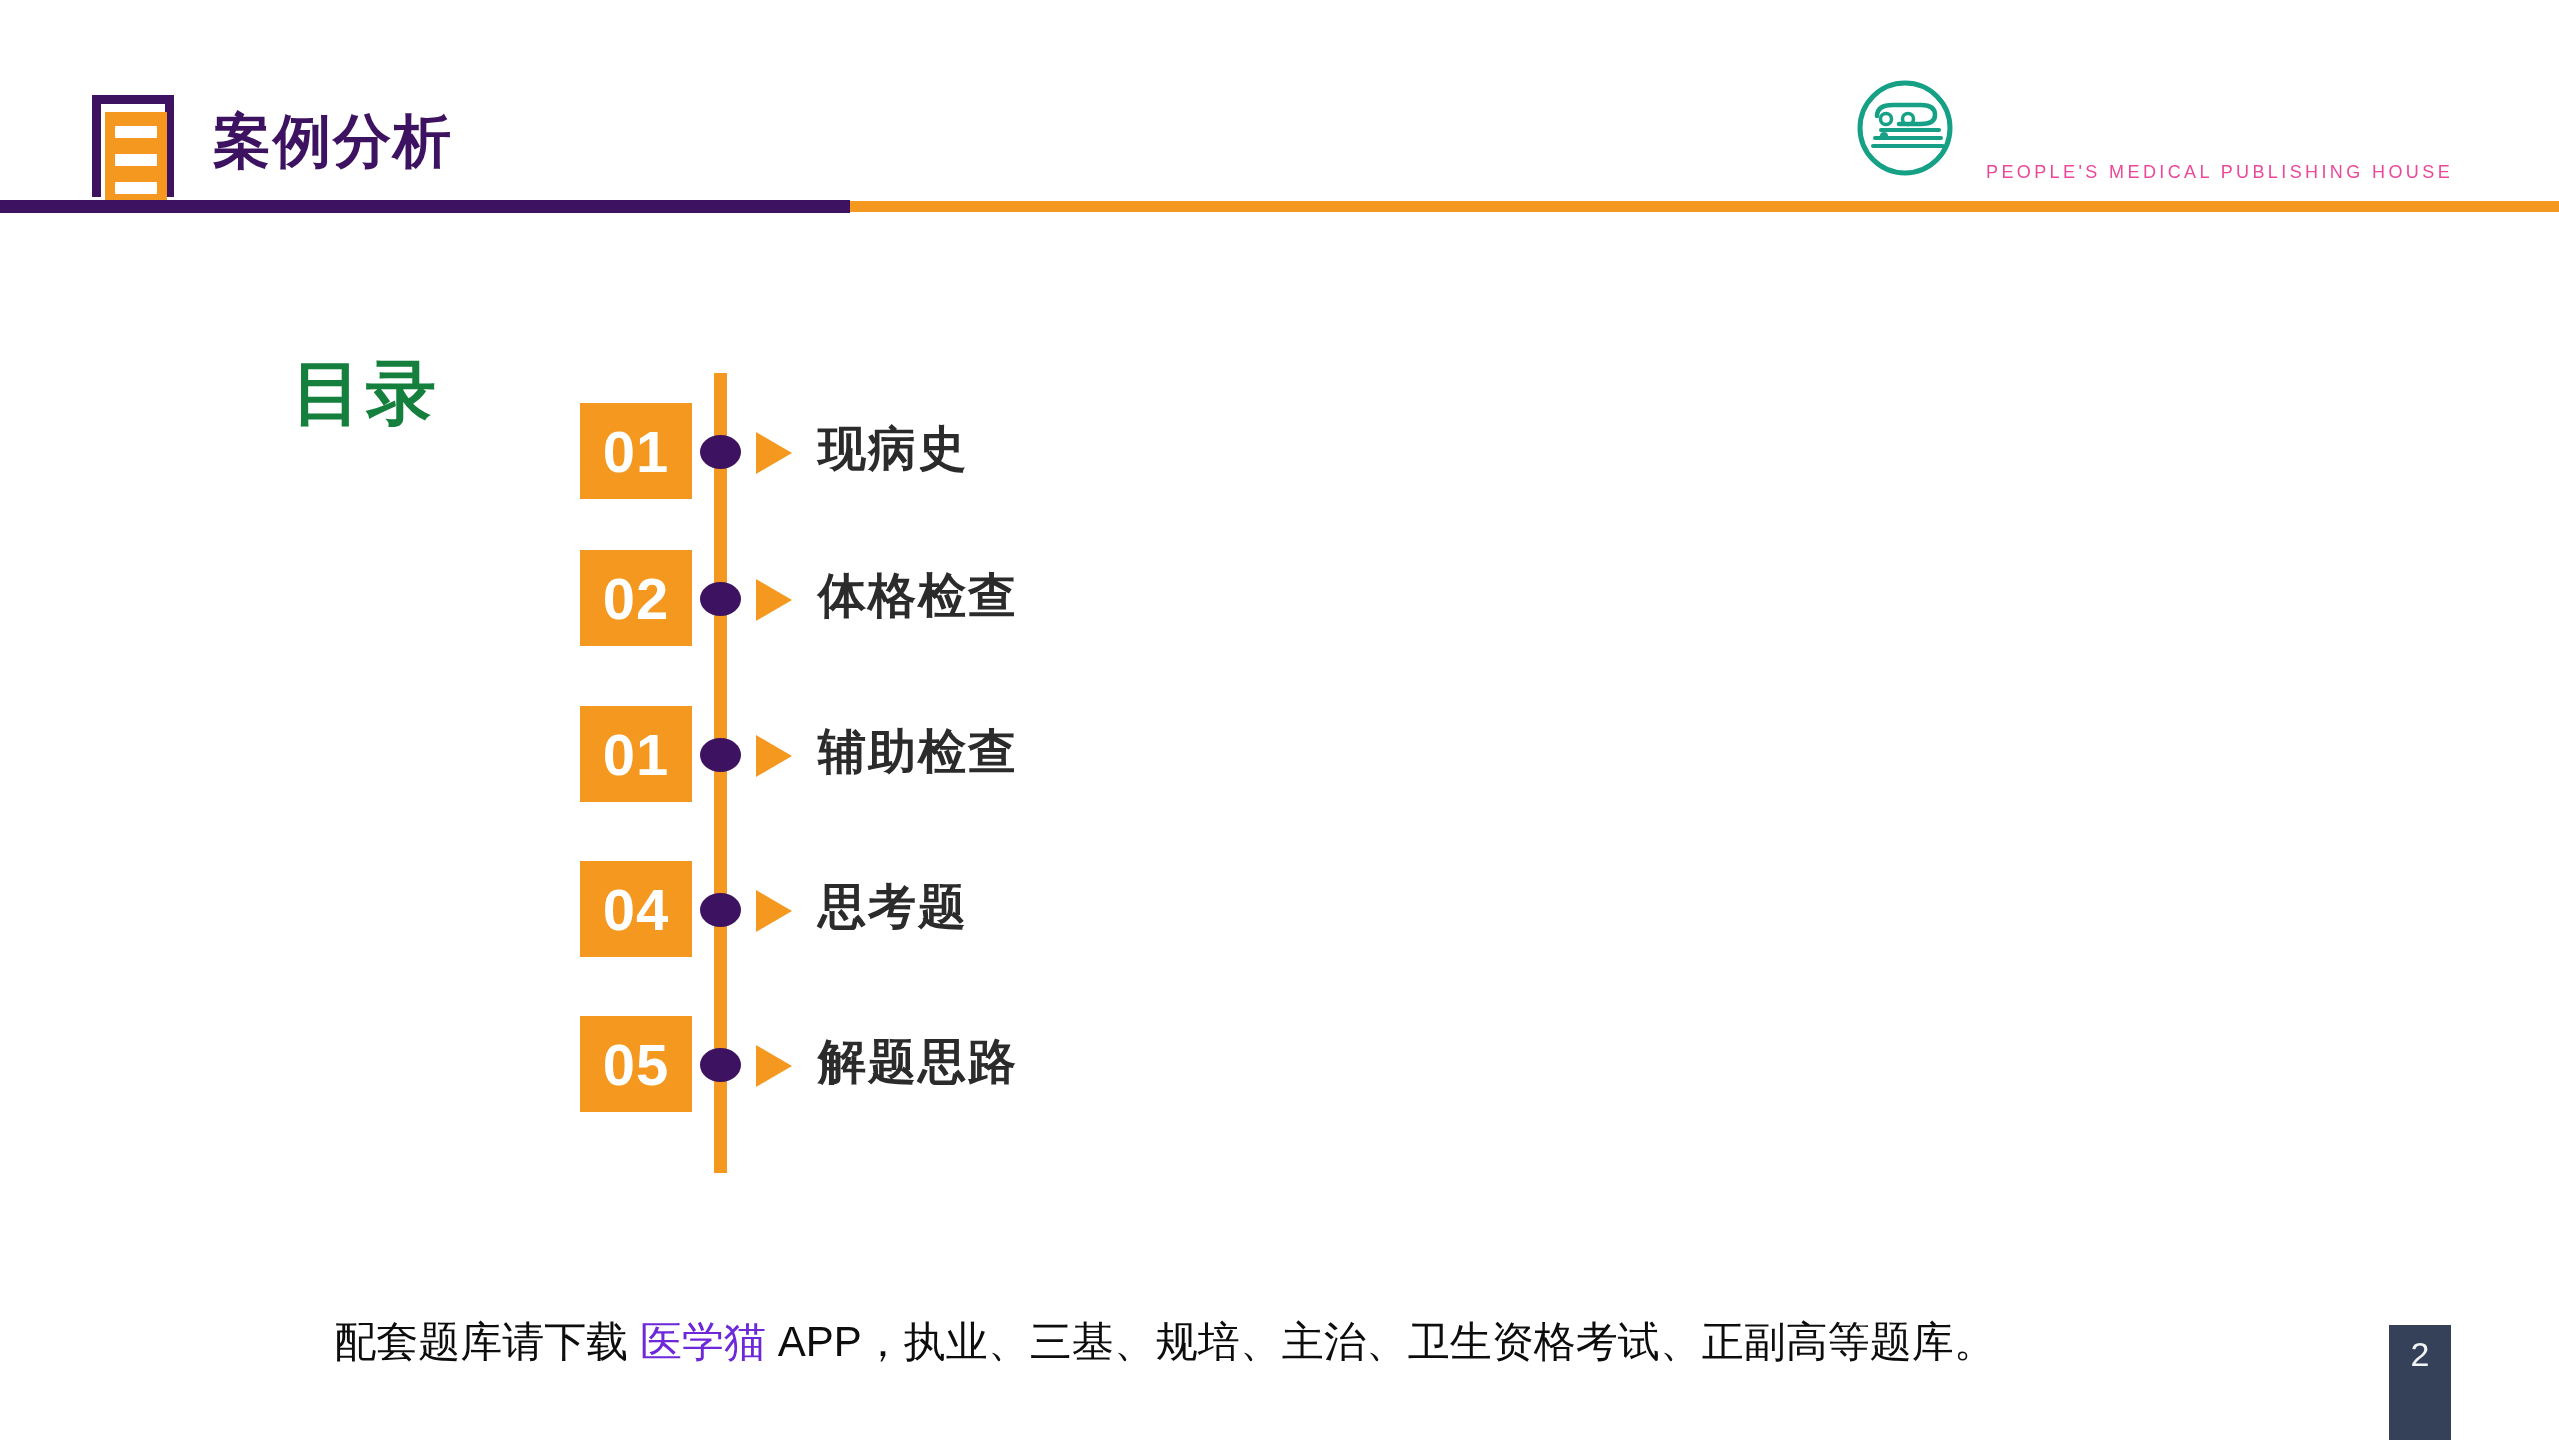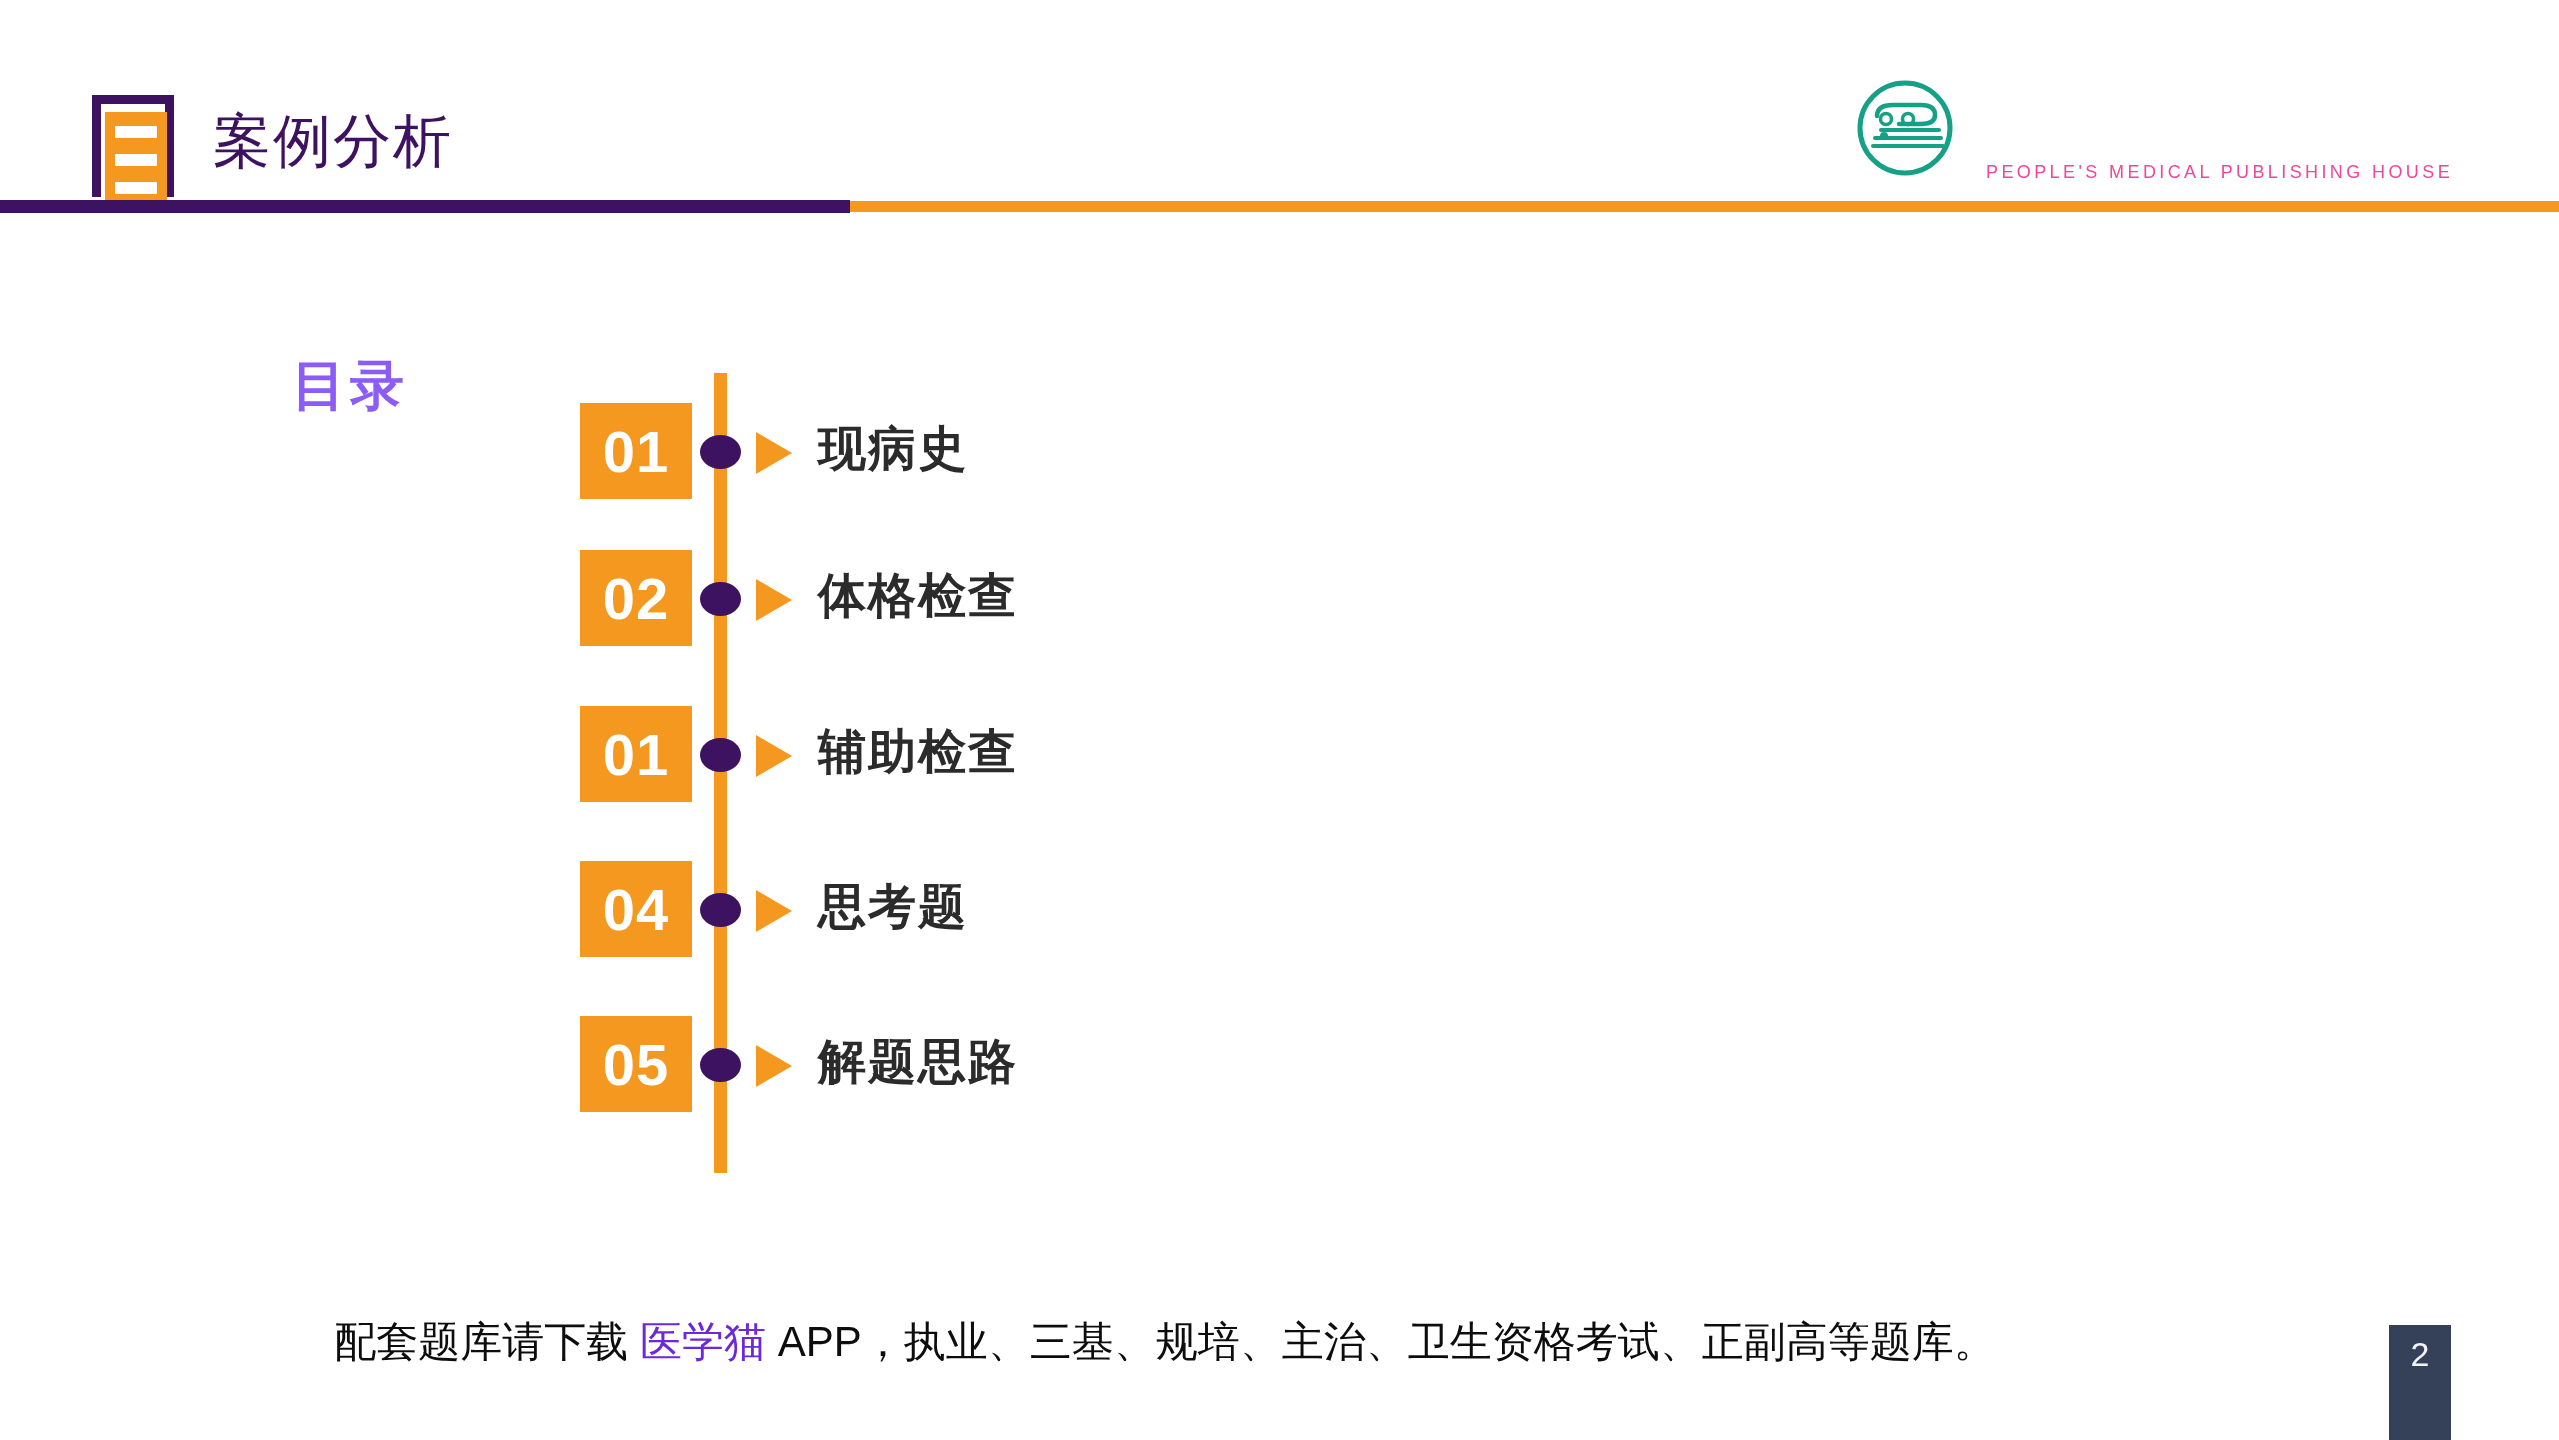--- a/index.html
+++ b/index.html
@@ -46,21 +46,21 @@
   }
   .hb1 { top: 14px; }
   .hb2 { top: 42px; }
   .hb3 { top: 70px; }
 
   #header-title {
     position: absolute;
     left: 213px;
     top: 112px;
     font-size: 58px;
-    font-weight: normal;
+    font-weight: bold;
     color: #3d1260;
     letter-spacing: 2px;
     line-height: 1;
     white-space: nowrap;
   }
 
   #divider-purple {
     position: absolute;
     left: 0; top: 200px;
     width: 850px; height: 13px;
@@ -102,23 +102,23 @@
     font-size: 18px;
     color: #ec4899;
     letter-spacing: 3.4px;
     white-space: nowrap;
   }
 
   
   #toc-title {
     position: absolute;
     left: 292px; top: 358px;
-    font-size: 54px;
-    font-weight: bold;
-    color: #8b5cf6;
+    font-size: 70px;
+    font-weight: bold;
+    color: #15803d;
     letter-spacing: 4px;
     line-height: 1;
     white-space: nowrap;
   }
 
   
   #timeline-line {
     position: absolute;
     left: 714px; top: 373px;
     width: 13px; height: 800px;

